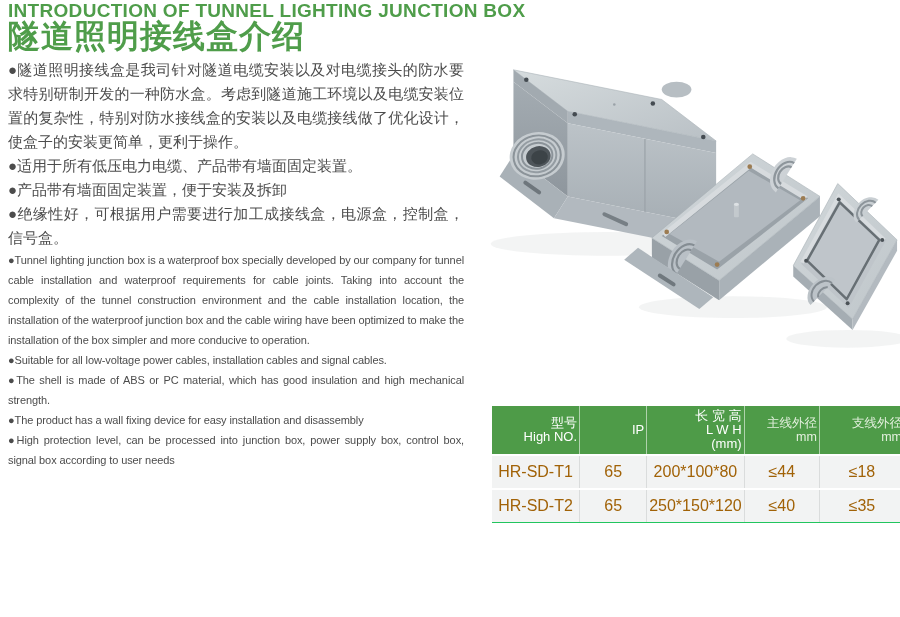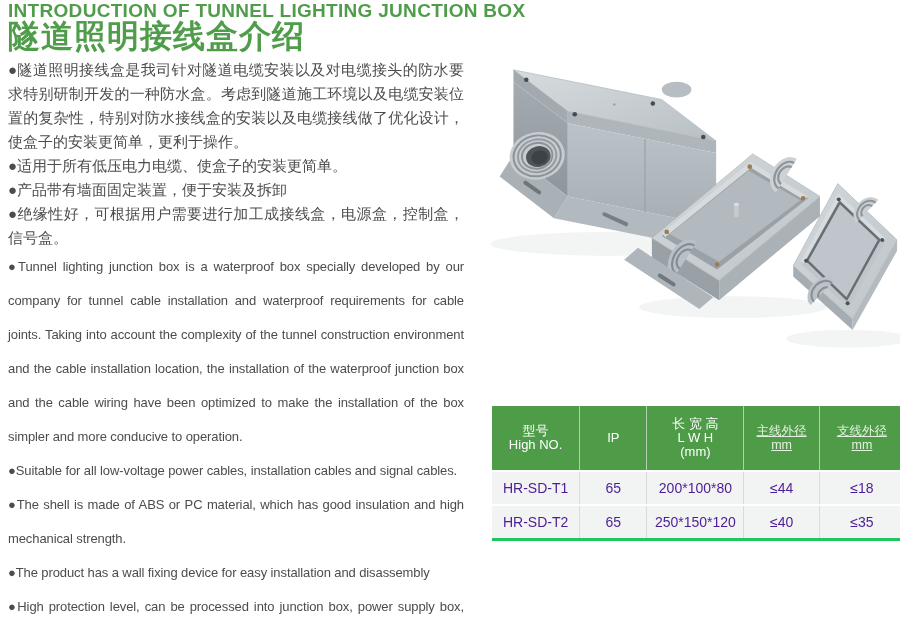--- a/index.html
+++ b/index.html
@@ -4,48 +4,48 @@
 <style>
   html,body{margin:0;padding:0;background:#fff;}
   body{width:900px;height:617px;overflow:hidden;font-family:"Liberation Sans",sans-serif;}
   .page{padding:3px 0 0 8px;width:892px;}
   .title-en{font-size:19px;font-weight:700;color:var(--accent-green);letter-spacing:.3px;line-height:15px;margin:0;}
   .title-zh{font-size:32px;font-weight:700;color:var(--accent-green);margin:3px 0 0 0;letter-spacing:1px;line-height:30px;}
   .content{display:flex;margin-top:7px;}
   .text-col{width:456px;flex:0 0 auto;color:var(--text-gray);}
   .text-col p{margin:0;text-align:justify;}
   p.zh{font-size:15px;line-height:24px;}
-  p.en{font-size:13px;line-height:34px;letter-spacing:-.1px;}
+  p.en{font-size:11px;line-height:20px;letter-spacing:-.1px;}
   .right-col{flex:1;display:flex;flex-direction:column;}
   .photo{margin:0;height:348px;}
   .photo svg{display:block;}
   table.spec{margin-left:28px;border-collapse:collapse;table-layout:fixed;}
-  table.spec th{background:var(--table-header-green);color:#fff;font-weight:400;font-size:13px;line-height:14px;border-right:1px solid rgba(255,255,255,.55);height:44px;padding:10px 2px;text-align:center;}
+  table.spec th{background:var(--table-header-green);color:#fff;font-weight:400;font-size:13px;line-height:14px;border-right:1px solid rgba(255,255,255,.55);height:44px;padding:2px 2px;text-align:right;}
   table.spec th:last-child{border-right:none;}
   .th-line{display:block;}
-  .th-soft{color:#e3f0de;font-size:12.5px;text-decoration:underline;}
-  table.spec td{background:#f2f3f3;color:#4c1d95;font-size:14px;text-align:center;height:30px;border-right:1px solid #dadcdc;border-top:2px solid #fff;}
+  .th-soft{color:#e3f0de;font-size:12.5px;}
+  table.spec td{background:#f2f3f3;color:#a16207;font-size:16px;text-align:center;height:30px;border-right:1px solid #dadcdc;border-top:2px solid #fff;}
   table.spec td:last-child{border-right:none;}
-  table.spec tr:last-child td{border-bottom:3px solid #22c55e;}
+  table.spec tr:last-child td{border-bottom:1px solid #22c55e;}
 </style>
 </head>
 <body>
 
 <div class="page">
 
   <header>
     <h2 class="title-en">INTRODUCTION OF TUNNEL LIGHTING JUNCTION BOX</h2>
     <h1 class="title-zh">隧道照明接线盒介绍</h1>
   </header>
 
   <div class="content">
 
     <div class="text-col">
       <p class="zh">●隧道照明接线盒是我司针对隧道电缆安装以及对电缆接头的防水要求特别研制开发的一种防水盒。考虑到隧道施工环境以及电缆安装位置的复杂性，特别对防水接线盒的安装以及电缆接线做了优化设计，使盒子的安装更简单，更利于操作。</p>
-      <p class="zh">●适用于所有低压电力电缆、使盒子的安装更简单。</p>
+      <p class="zh">●适用于所有低压电力电缆、产品带有墙面固定装置。</p>
       <p class="zh">●产品带有墙面固定装置，便于安装及拆卸</p>
       <p class="zh">●绝缘性好，可根据用户需要进行加工成接线盒，电源盒，控制盒，信号盒。</p>
       <p class="en">●Tunnel lighting junction box is a waterproof box specially developed by our company for tunnel cable installation and waterproof requirements for cable joints. Taking into account the complexity of the tunnel construction environment and the cable installation location, the installation of the waterproof junction box and the cable wiring have been optimized to make the installation of the box simpler and more conducive to operation.</p>
       <p class="en">●Suitable for all low-voltage power cables, installation cables and signal cables.</p>
       <p class="en">●The shell is made of ABS or PC material, which has good insulation and high mechanical strength.</p>
       <p class="en">●The product has a wall fixing device for easy installation and disassembly</p>
       <p class="en">●High protection level, can be processed into junction box, power supply box, control box, signal box according to user needs</p>
     </div>
 
     <div class="right-col">

